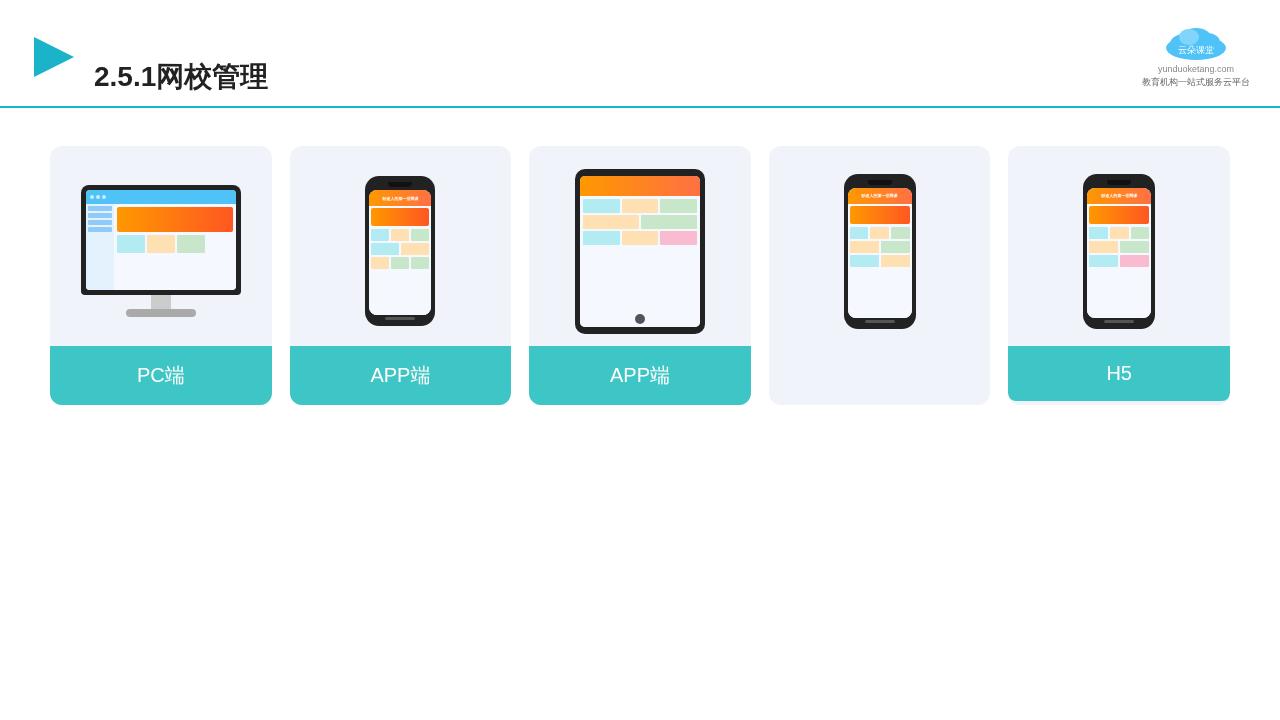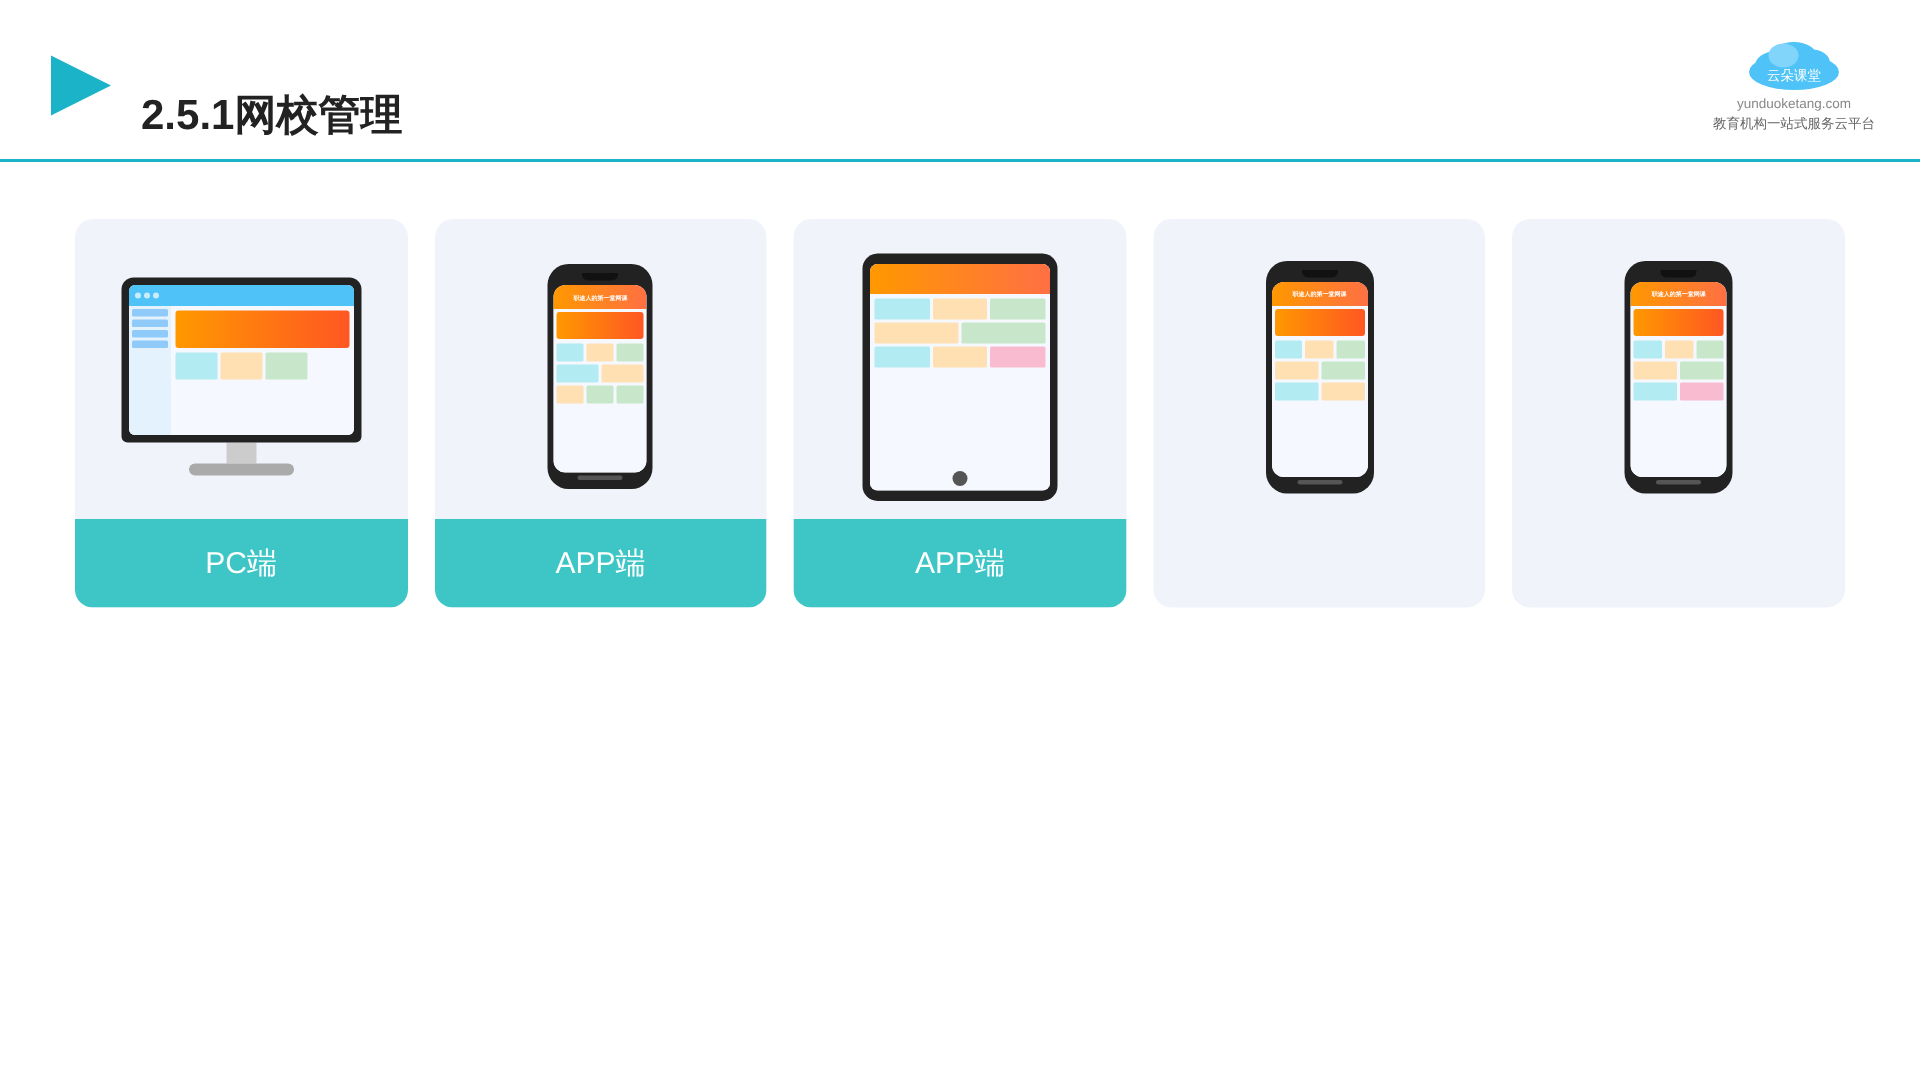--- a/index.html
+++ b/index.html
@@ -487,16 +487,17 @@
               </div>
               <div class="phone-row">
                 <div class="phone-block"></div>
                 <div class="phone-block" style="background:#f8bbd0;"></div>
               </div>
             </div>
           </div>
           <div class="phone-bottom-bar"></div>
         </div>
       </div>
+      <div class="card-label">H5</div>
     </div>
 
   </div>
 </div>
 
 </body></html>

